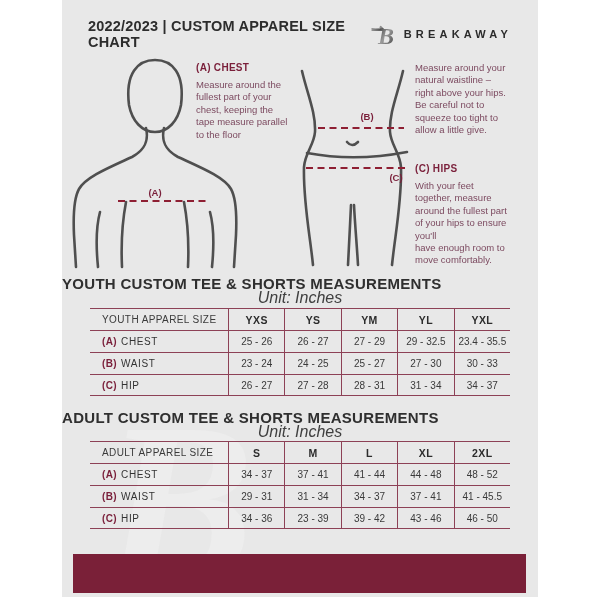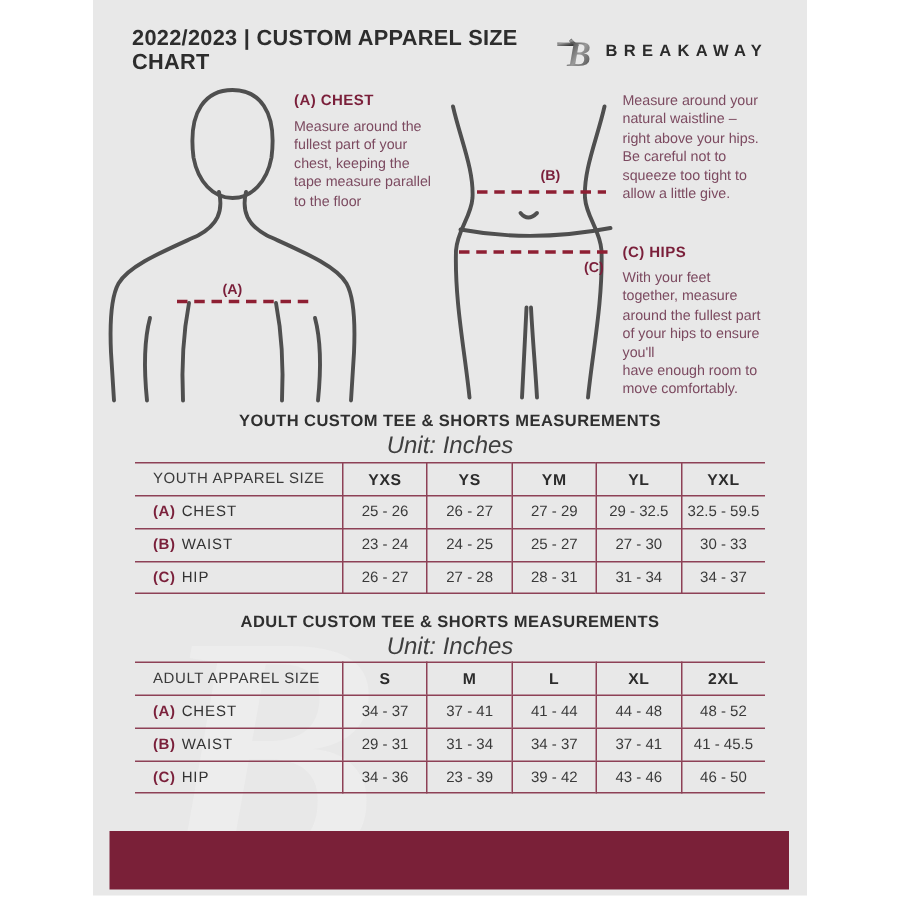--- a/index.html
+++ b/index.html
@@ -22,22 +22,22 @@
   .marker { font-size:9.5px; font-weight:bold; fill:#7a1f3a; }
 
   .inst { position:absolute; z-index:1; }
   .inst h3 { font-size:10px; font-weight:bold; color:#7a1f3a; letter-spacing:0.3px; margin-bottom:6px; }
   .inst p { font-size:9.5px; line-height:12.4px; color:#7c4a60; white-space:pre-line; }
   .inst-a { left:134px; top:62px; width:110px; }
   .inst-b { left:353px; top:62px; width:120px; }
   .inst-c { left:353px; top:163px; width:122px; }
 
   
-  .tbl-title { position:absolute; width:100%; text-align:center; font-weight:bold;
-               font-size:11px; letter-spacing:0.3px; color:#2f2f2f; z-index:1; }
+  .tbl-title { position:absolute; width:100%; font-weight:bold;
+               font-size:15px; letter-spacing:0.3px; color:#2f2f2f; z-index:1; }
   .tbl-unit  { position:absolute; width:100%; text-align:center; font-style:italic;
                font-size:16px; color:#3f3f3f; z-index:1; }
   .t1-title { top:275px; } .t1-unit { top:289px; }
   .t2-title { top:409px; } .t2-unit { top:423px; }
 
   .size-table { position:absolute; left:28px; width:420px; display:grid;
                 grid-template-columns:138px repeat(5, 1fr); z-index:1; }
   .t1 { top:308px; } .t2 { top:441px; }
   .cell { height:22px; display:flex; align-items:center; justify-content:center;
           border-top:1px solid #8d4156; font-size:10px; color:#3a3a3a; }
@@ -147,21 +147,21 @@
       <div class="cell szhead vl">YXL</div>
 
       <div class="cell lbl">
         <span class="prefix">(A)</span>
         <span class="rowname">CHEST</span>
       </div>
       <div class="cell vl">25 - 26</div>
       <div class="cell vl">26 - 27</div>
       <div class="cell vl">27 - 29</div>
       <div class="cell vl">29 - 32.5</div>
-      <div class="cell vl">32.5 - 59.5</div>
+      <div class="cell vl">23.4 - 35.5</div>
 
       <div class="cell lbl">
         <span class="prefix">(B)</span>
         <span class="rowname">WAIST</span>
       </div>
       <div class="cell vl">23 - 24</div>
       <div class="cell vl">24 - 25</div>
       <div class="cell vl">25 - 27</div>
       <div class="cell vl">27 - 30</div>
       <div class="cell vl">30 - 33</div>

